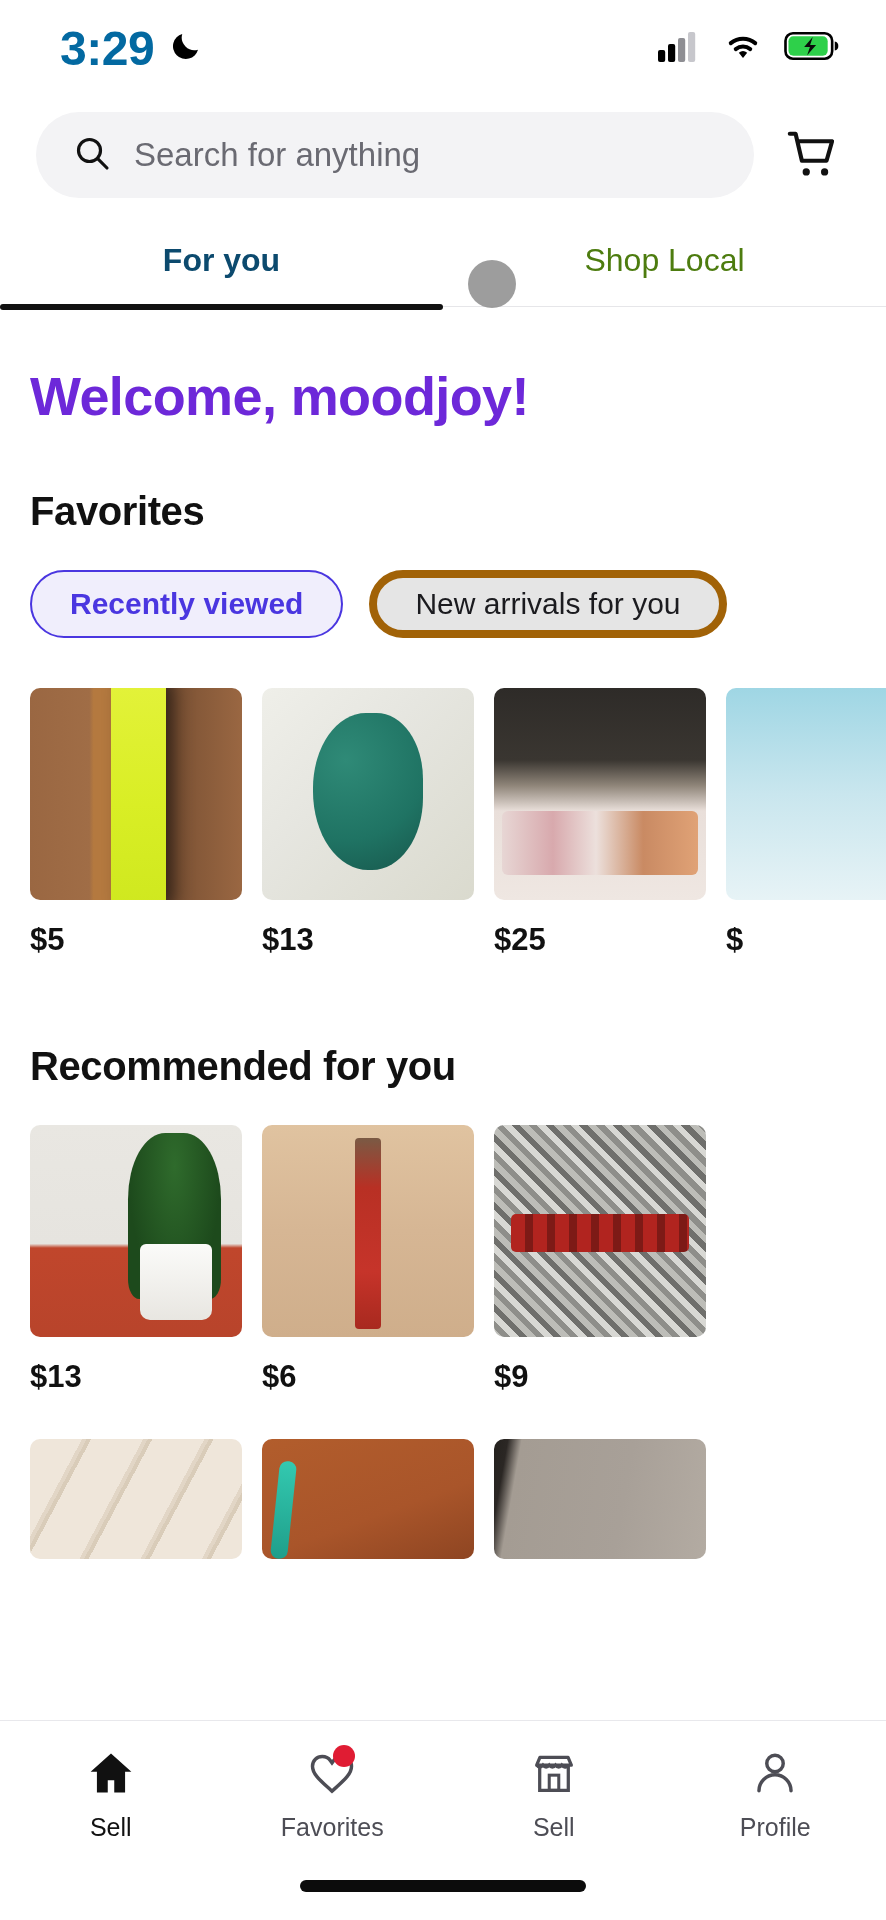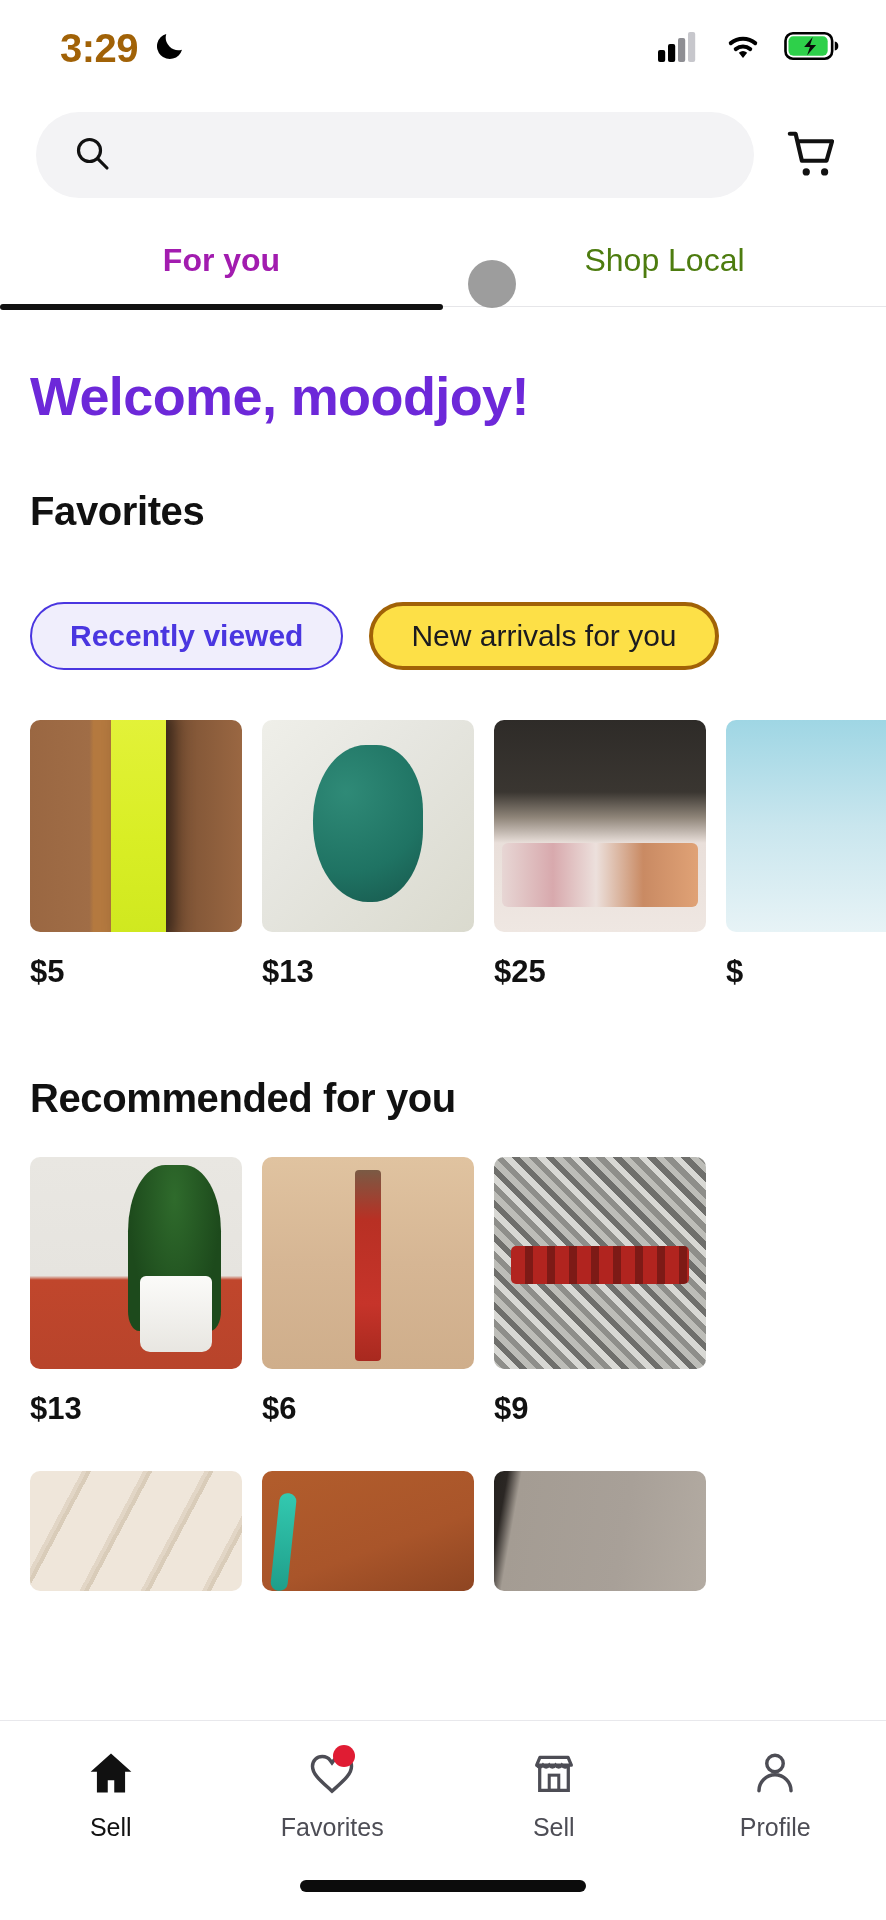--- a/index.html
+++ b/index.html
@@ -10,21 +10,21 @@
     overflow: hidden;
   }
   .phone { position: relative; width: 886px; height: 1920px; background: #fff; }
 
   
   .statusbar {
     height: 96px; display: flex; align-items: center;
     justify-content: space-between; padding: 0 46px 0 60px;
   }
   .sb-left { display: flex; align-items: center; gap: 14px; }
-  .sb-time { font-size: 40px; font-weight: 700; color: #a16207; letter-spacing: -0.5px; }
+  .sb-time { font-size: 48px; font-weight: 700; color: #0369a1; letter-spacing: -0.5px; }
   .moon-icon { display: block; }
   .sb-right { display: flex; align-items: center; gap: 20px; }
 
   
   .searchrow {
     display: flex; align-items: center; gap: 22px;
     padding: 0 36px; height: 118px;
   }
   .searchbar {
     flex: 1; height: 86px; background: #f3f3f5; border-radius: 44px;
@@ -32,21 +32,21 @@
   }
   .search-placeholder { font-size: 33px; color: #6a6a72; }
   .cart-btn { width: 74px; height: 74px; display: flex; align-items: center; justify-content: center; }
 
   
   .tabs { display: flex; height: 92px; position: relative; }
   .tab {
     flex: 1; display: flex; align-items: center; justify-content: center;
     font-size: 32px; position: relative;
   }
-  .tab.active { color: #a21caf; font-weight: 700; }
+  .tab.active { color: #0c4a6e; font-weight: 700; }
   .tab.inactive { color: #4d7c0f; font-weight: 400; }
   .tab.active::after {
     content: ""; position: absolute; left: 0; right: 0; bottom: -4px;
     height: 6px; background: #111; border-radius: 3px;
   }
   .tabs-divider { height: 1px; background: #e6e6e9; }
   .touch-dot {
     position: absolute; left: 468px; top: 46px;
     width: 48px; height: 48px; border-radius: 50%;
     background: #8c8c8c; opacity: .85;
@@ -54,24 +54,24 @@
 
   
   .welcome { font-size: 54px; font-weight: 700; color: #6d28d9; padding: 58px 30px 0; letter-spacing: -0.6px; }
   .section-title { font-size: 40px; font-weight: 700; color: #111; padding: 62px 30px 0; letter-spacing: -0.4px; }
   .section-title.rec { padding-top: 86px; }
 
   
   .chips { display: flex; gap: 26px; padding: 36px 30px 0; }
   .chip {
     height: 68px; border-radius: 34px; display: flex; align-items: center;
-    padding: 0 38px; font-size: 30px; white-space: nowrap; margin-top: 32px;
+    padding: 0 38px; font-size: 30px; white-space: nowrap;
   }
   .chip.selected { background: #f0eefc; border: 2px solid #4a36e0; color: #4a36e0; font-weight: 700; }
-  .chip.unselected { background: #fde047; border: 4px solid #a16207; color: #1b1b1f; text-align: right; }
+  .chip.unselected { background: #e5e5e5; border: 8px solid #a16207; color: #1b1b1f; text-align: right; }
 
   
   .hscroll { display: flex; gap: 20px; padding: 50px 0 0 30px; overflow: hidden; }
   .hcard { width: 212px; flex: 0 0 212px; }
   .hcard .thumb { width: 212px; height: 212px; border-radius: 10px; overflow: hidden; position: relative; }
   .price { font-size: 31px; font-weight: 700; color: #111; margin-top: 22px; }
 
   
   .grid { display: flex; gap: 20px; padding: 36px 30px 0; }
   .gcard { width: 212px; flex: 0 0 212px; }
@@ -198,20 +198,21 @@
   </div>
 
   <div class="searchrow">
     <div class="searchbar">
       <span>
         <svg width="40" height="40" viewBox="0 0 24 24">
           <circle cx="10.5" cy="10.5" r="6.6" fill="none" stroke="#111" stroke-width="1.9"></circle>
           <line x1="15.4" y1="15.4" x2="21" y2="21" stroke="#111" stroke-width="1.9" stroke-linecap="round"></line>
         </svg>
       </span>
+      <span class="search-placeholder">Search for anything</span>
     </div>
     <div class="cart-btn">
       <svg width="58" height="58" viewBox="0 0 24 24">
         <path d="M2.4 3.2h2.4l2.6 11.2h10.2l2.3-8.1H6.2" fill="none" stroke="#111" stroke-width="1.7" stroke-linecap="round" stroke-linejoin="round"></path>
         <circle cx="9.2" cy="19" r="1.5" fill="#111"></circle>
         <circle cx="16.8" cy="19" r="1.5" fill="#111"></circle>
       </svg>
     </div>
   </div>
 

